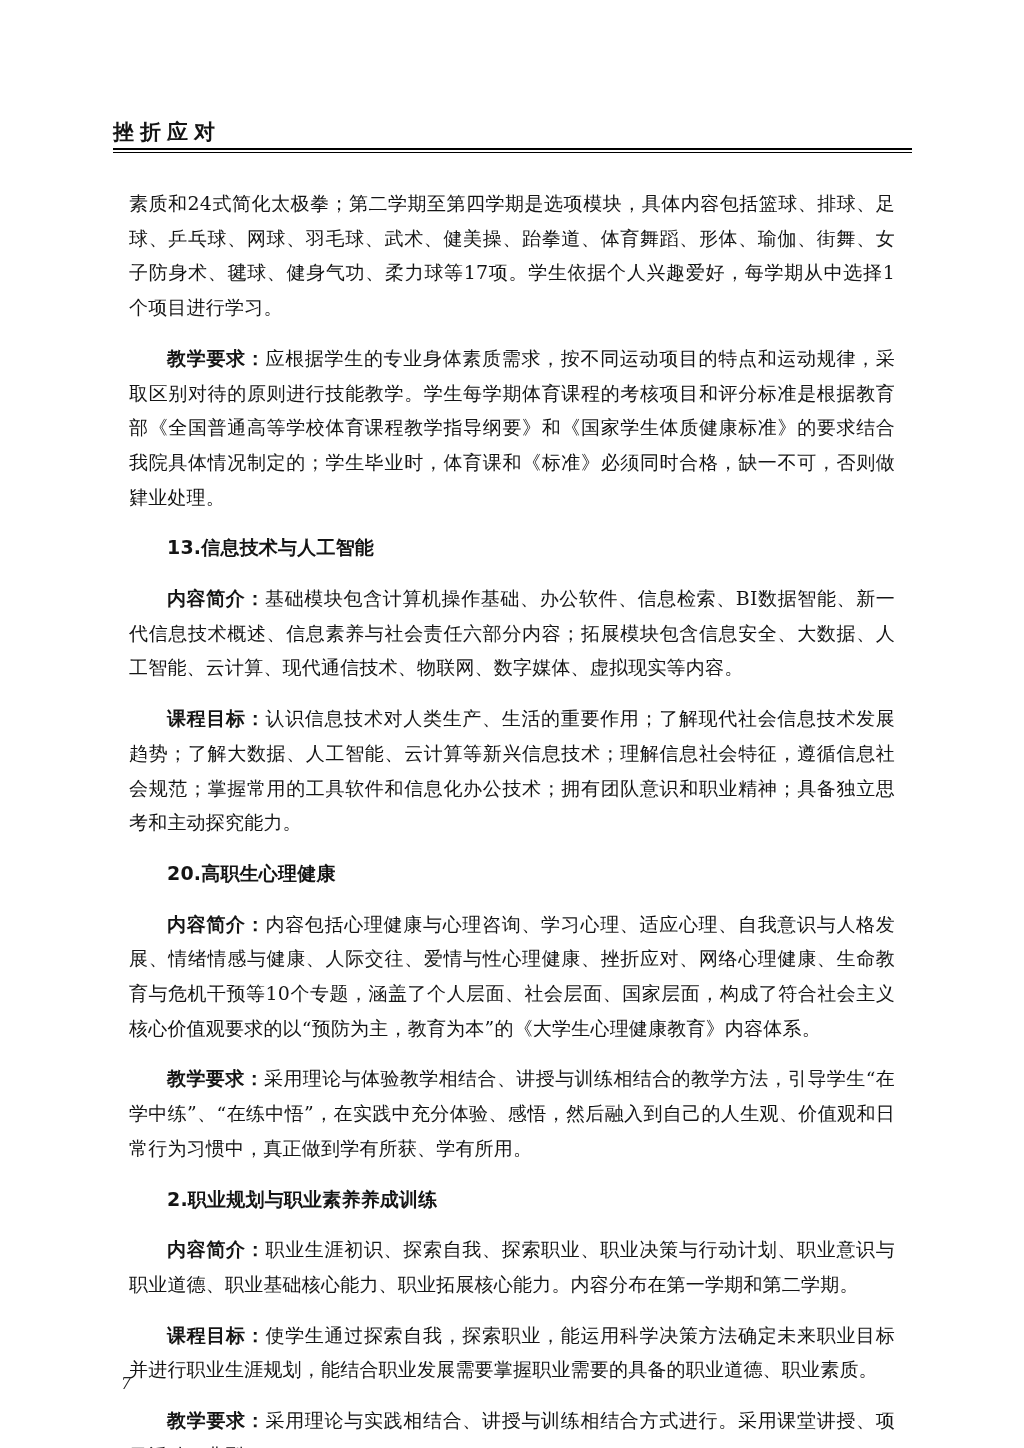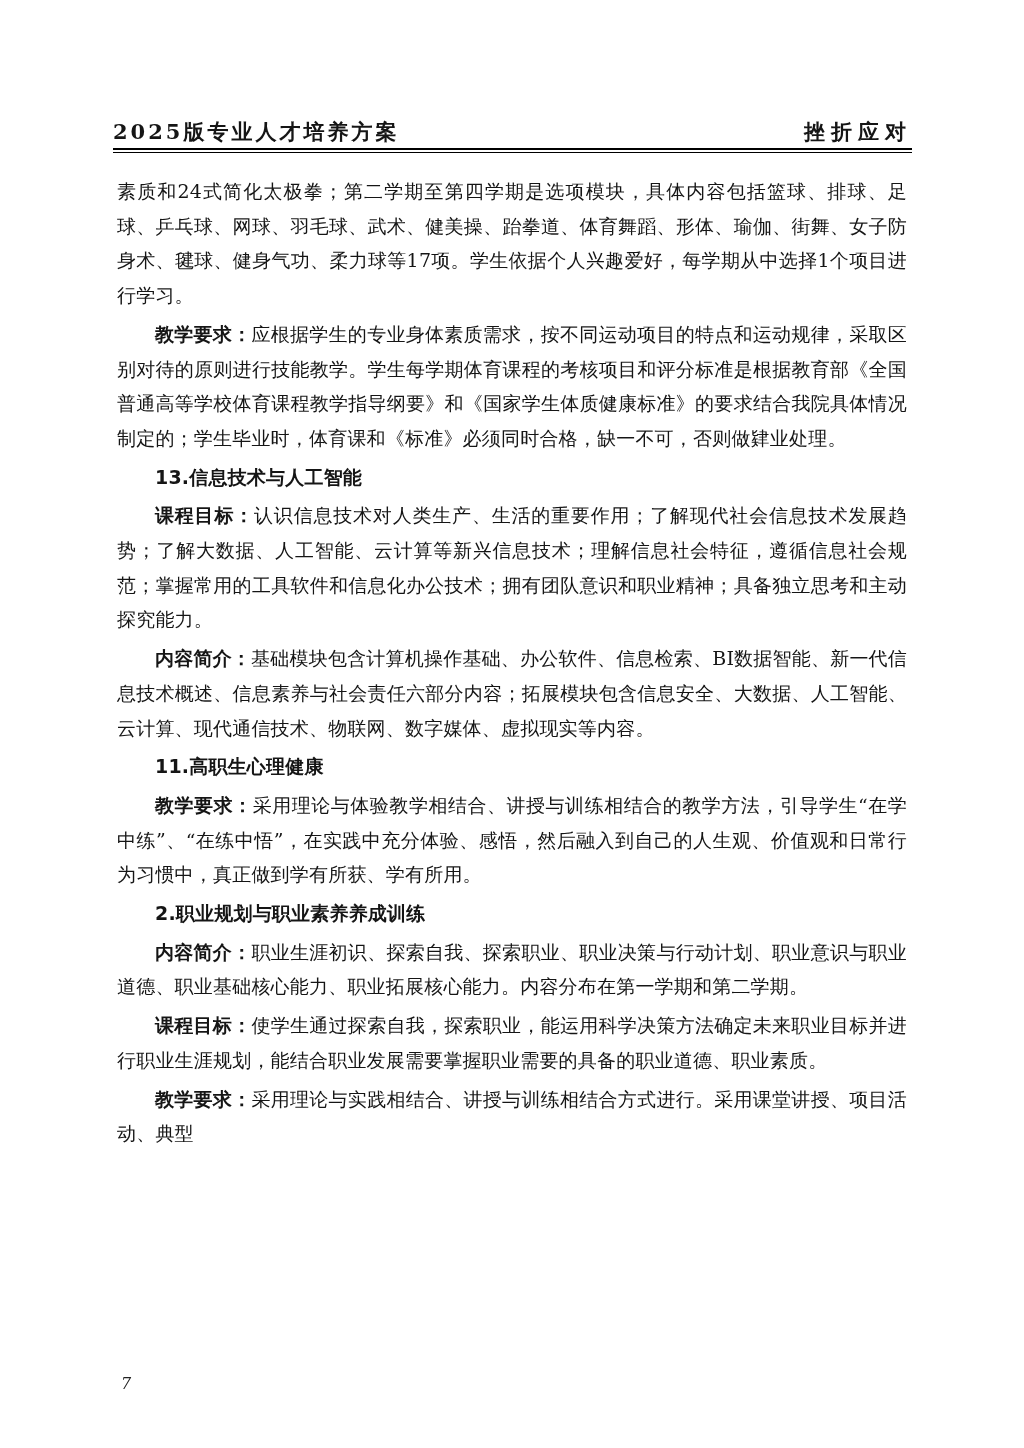--- a/index.html
+++ b/index.html
@@ -46,21 +46,21 @@
     position: absolute;
     left: 113px;
     right: 113px;
     top: 170px;
     font-size: 19px;
     line-height: 34.7px;
     text-align: justify;
     letter-spacing: 0.2px;
   }
   .content p {
-    margin: 4px;
+    margin: 16px;
     padding: 0;
     text-indent: 2em;
   }
   .content p.flush { text-indent: 0; }
   .content p.heading {
     font-weight: bold;
     font-family: "DejaVu Sans", "Liberation Sans", sans-serif;
   }
   .content b.lead {
     font-weight: bold;
@@ -73,31 +73,31 @@
     font-size: 16px;
     font-style: italic;
     color: #222;
   }
 </style>
 </head>
 <body>
 
 <div class="page">
   <div class="header">
-    <span class="header-left">2025版专业人才培养方案</span>
     <span class="header-right">挫折应对</span>
   </div>
   <div class="header-rule"></div>
   <div class="content">
       <p class="body flush">素质和24式简化太极拳；第二学期至第四学期是选项模块，具体内容包括篮球、排球、足球、乒乓球、网球、羽毛球、武术、健美操、跆拳道、体育舞蹈、形体、瑜伽、街舞、女子防身术、毽球、健身气功、柔力球等17项。学生依据个人兴趣爱好，每学期从中选择1个项目进行学习。</p>
       <p class="body"><b class="lead">教学要求：</b>应根据学生的专业身体素质需求，按不同运动项目的特点和运动规律，采取区别对待的原则进行技能教学。学生每学期体育课程的考核项目和评分标准是根据教育部《全国普通高等学校体育课程教学指导纲要》和《国家学生体质健康标准》的要求结合我院具体情况制定的；学生毕业时，体育课和《标准》必须同时合格，缺一不可，否则做肄业处理。</p>
       <p class="heading">13.信息技术与人工智能</p>
+      <p class="body"><b class="lead">内容简介：</b>基础模块包含计算机操作基础、办公软件、信息检索、BI数据智能、新一代信息技术概述、信息素养与社会责任六部分内容；拓展模块包含信息安全、大数据、人工智能、云计算、现代通信技术、物联网、数字媒体、虚拟现实等内容。</p>
       <p class="body"><b class="lead">课程目标：</b>认识信息技术对人类生产、生活的重要作用；了解现代社会信息技术发展趋势；了解大数据、人工智能、云计算等新兴信息技术；理解信息社会特征，遵循信息社会规范；掌握常用的工具软件和信息化办公技术；拥有团队意识和职业精神；具备独立思考和主动探究能力。</p>
-      <p class="body"><b class="lead">内容简介：</b>基础模块包含计算机操作基础、办公软件、信息检索、BI数据智能、新一代信息技术概述、信息素养与社会责任六部分内容；拓展模块包含信息安全、大数据、人工智能、云计算、现代通信技术、物联网、数字媒体、虚拟现实等内容。</p>
-      <p class="heading">11.高职生心理健康</p>
+      <p class="heading">20.高职生心理健康</p>
+      <p class="body"><b class="lead">内容简介：</b>内容包括心理健康与心理咨询、学习心理、适应心理、自我意识与人格发展、情绪情感与健康、人际交往、爱情与性心理健康、挫折应对、网络心理健康、生命教育与危机干预等10个专题，涵盖了个人层面、社会层面、国家层面，构成了符合社会主义核心价值观要求的以“预防为主，教育为本”的《大学生心理健康教育》内容体系。</p>
       <p class="body"><b class="lead">教学要求：</b>采用理论与体验教学相结合、讲授与训练相结合的教学方法，引导学生“在学中练”、“在练中悟”，在实践中充分体验、感悟，然后融入到自己的人生观、价值观和日常行为习惯中，真正做到学有所获、学有所用。</p>
       <p class="heading">2.职业规划与职业素养养成训练</p>
       <p class="body"><b class="lead">内容简介：</b>职业生涯初识、探索自我、探索职业、职业决策与行动计划、职业意识与职业道德、职业基础核心能力、职业拓展核心能力。内容分布在第一学期和第二学期。</p>
       <p class="body"><b class="lead">课程目标：</b>使学生通过探索自我，探索职业，能运用科学决策方法确定未来职业目标并进行职业生涯规划，能结合职业发展需要掌握职业需要的具备的职业道德、职业素质。</p>
       <p class="body"><b class="lead">教学要求：</b>采用理论与实践相结合、讲授与训练相结合方式进行。采用课堂讲授、项目活动、典型</p>
     </div>
   <div class="page-number">7</div>
 </div>
 
 </body></html>

